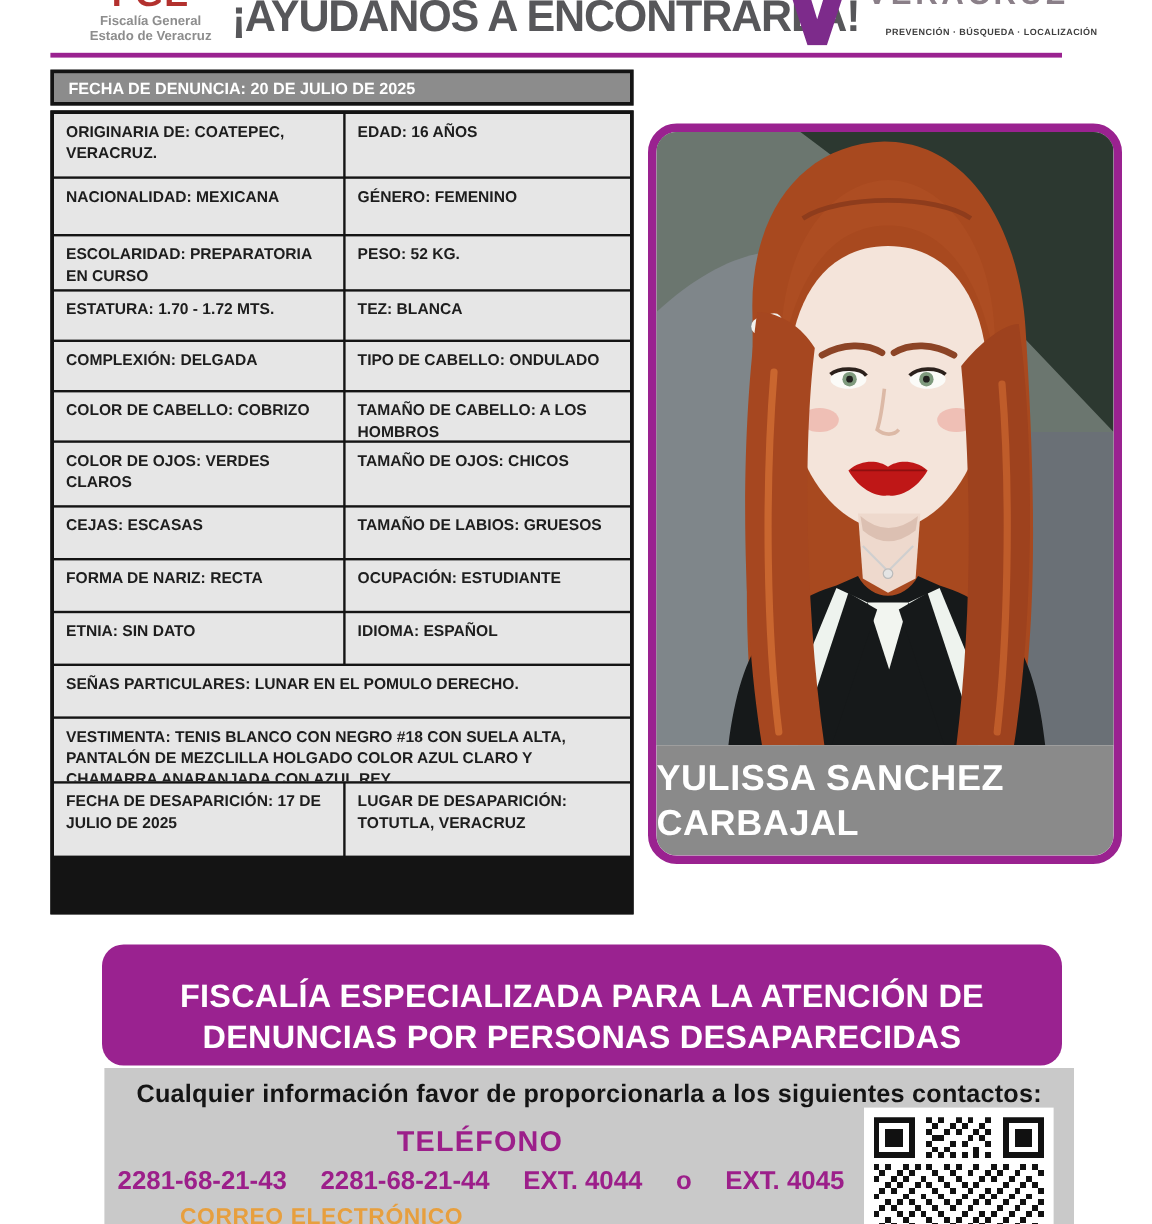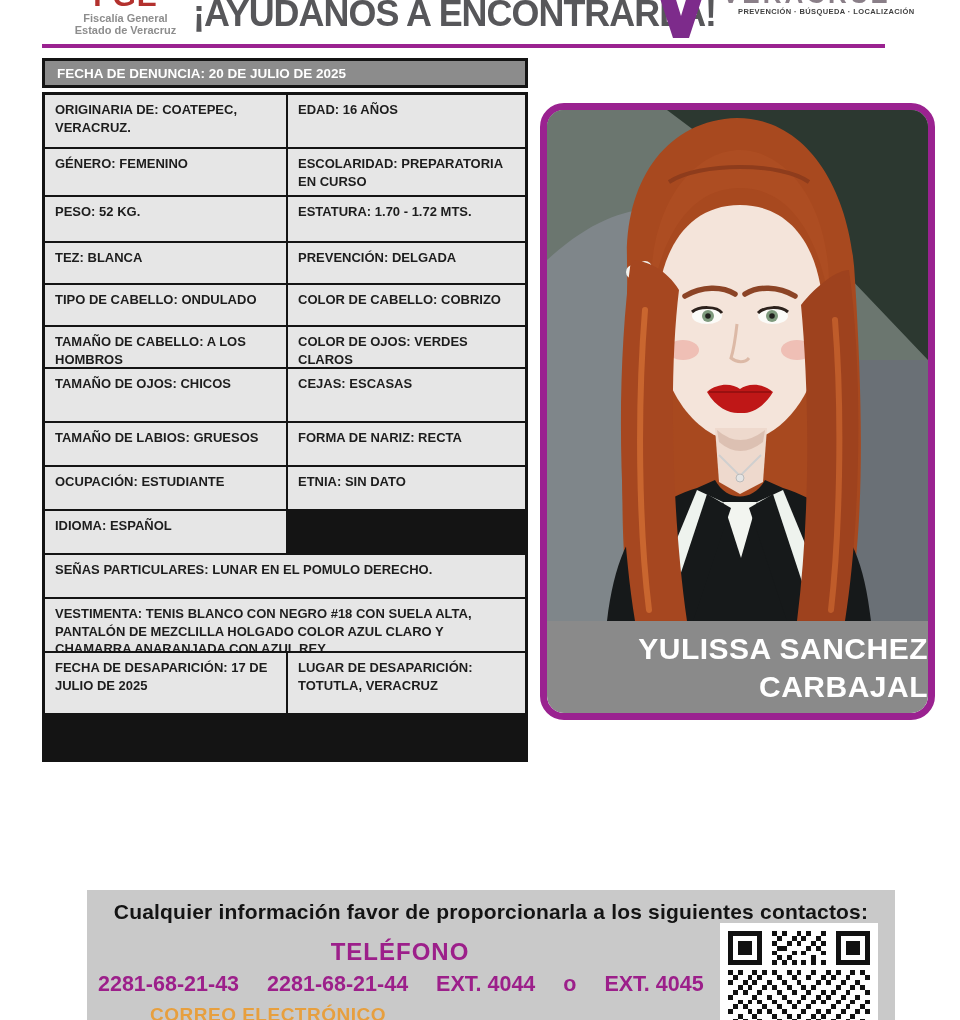--- a/index.html
+++ b/index.html
@@ -11,42 +11,42 @@
   .fge-acronym-clip { height:12px; overflow:hidden; }
   .fge-acronym { font-size:30px; font-weight:900; color:#b3312e; letter-spacing:1px; line-height:1; margin-top:-19px; display:block; }
   .fge-lines { font-size:11px; font-weight:bold; color:#8d8d8d; line-height:1.12; }
   .headline { position:absolute; left:186px; top:-5px; width:470px; text-align:center;
               font-size:37px; font-weight:800; color:#57575a; letter-spacing:-1px;
               transform:scaleX(.97); transform-origin:center; white-space:nowrap; line-height:1; }
   .v-logo { position:absolute; left:650px; top:0; width:62px; height:38px; overflow:hidden; }
   .veracruz { position:absolute; left:722px; top:0; width:168px; text-align:center; }
   .veracruz-word-clip { height:7px; overflow:hidden; }
   .veracruz-word { font-size:26px; font-weight:900; color:#8a7f88; letter-spacing:3px; line-height:1; margin-top:-19px; display:block; }
-  .veracruz-tagline { margin-top:0; font-size:7.5px; font-weight:bold; color:#3f3f3f; letter-spacing:.4px; white-space:nowrap;padding-left:16px; }
+  .veracruz-tagline { margin-top:15px; font-size:7.5px; font-weight:bold; color:#3f3f3f; letter-spacing:.4px; white-space:nowrap;padding-left:16px; }
   .rule { position:absolute; left:42px; top:44px; width:843px; height:4px; background:#9a2290; }
 
   
   .table-head { position:absolute; left:42px; top:58px; width:486px; height:30px;
                 background:#8c8c8c; border:3px solid #141414; color:#ffffff;
                 font-weight:bold; font-size:13.5px; padding:5px 0 0 12px; }
   .table-grid { position:absolute; left:42px; top:92px; width:486px;
                 background:#141414; border:3px solid #141414;
                 display:grid; grid-template-columns:241px 1fr; gap:2px;
                 grid-template-rows:52px 46px 44px 40px 40px 40px 52px 42px 42px 42px 42px 52px 60px 44px; }
   .cell { background:#e6e6e6; color:#1d1d1d; font-weight:bold; font-size:13px;
           line-height:1.35; padding:6px 10px 0 10px; overflow:hidden; }
   .cell.full { grid-column:1 / -1; }
 
   
   .photo-card { position:absolute; left:540px; top:103px; width:395px; height:617px;
                 border:7px solid #9a2290; border-radius:24px; background:#ffffff; overflow:hidden; }
   .photo-area { width:381px; height:511px; overflow:hidden; background:#6b766f; }
   .photo-area svg { display:block; }
   .name-plate { width:381px; height:92px; background:#8a8a8a; color:#ffffff;
-                font-weight:bold; font-size:30px; line-height:1.25; text-align:right;
+                font-weight:bold; font-size:30px; line-height:1.25; text-align:left;
                 padding-top:9px; border-radius:0 0 16px 16px; letter-spacing:.5px; }
 
   
   .footer-title-box { position:absolute; left:85px; top:787px; width:800px; height:101px;
                       background:#9a2290; border-radius:18px; text-align:center;
                       color:#ffffff; font-weight:800; font-size:27px; line-height:34px;
                       padding-top:26px; letter-spacing:.2px; }
   .footer-gray { position:absolute; left:87px; top:890px; width:808px; height:130px;
                  background:#c9c9c9; overflow:hidden; }
   .contact-intro { margin-top:10px; text-align:center; font-weight:bold; font-size:21px; color:#141414; letter-spacing:.2px; }
@@ -89,26 +89,27 @@
     <div class="veracruz-tagline">PREVENCIÓN · BÚSQUEDA · LOCALIZACIÓN</div>
   </div>
 
   <div class="rule"></div>
 
   <div class="table-head">FECHA DE DENUNCIA: 20 DE JULIO DE 2025</div>
 
   <div class="table-grid">
     <div class="cell">ORIGINARIA DE: COATEPEC, VERACRUZ.</div>
     <div class="cell">EDAD: 16 AÑOS</div>
+    <div class="cell">NACIONALIDAD: MEXICANA</div>
     <div class="cell">GÉNERO: FEMENINO</div>
     <div class="cell">ESCOLARIDAD: PREPARATORIA EN CURSO</div>
     <div class="cell">PESO: 52 KG.</div>
     <div class="cell">ESTATURA: 1.70 - 1.72 MTS.</div>
     <div class="cell">TEZ: BLANCA</div>
-    <div class="cell">PREVENCIÓN: DELGADA</div>
+    <div class="cell">COMPLEXIÓN: DELGADA</div>
     <div class="cell">TIPO DE CABELLO: ONDULADO</div>
     <div class="cell">COLOR DE CABELLO: COBRIZO</div>
     <div class="cell">TAMAÑO DE CABELLO: A LOS HOMBROS</div>
     <div class="cell">COLOR DE OJOS: VERDES CLAROS</div>
     <div class="cell">TAMAÑO DE OJOS: CHICOS</div>
     <div class="cell">CEJAS: ESCASAS</div>
     <div class="cell">TAMAÑO DE LABIOS: GRUESOS</div>
     <div class="cell">FORMA DE NARIZ: RECTA</div>
     <div class="cell">OCUPACIÓN: ESTUDIANTE</div>
     <div class="cell">ETNIA: SIN DATO</div>
@@ -177,20 +178,24 @@
 
         <path d="M84,150 C70,250 70,400 88,511 L140,511 C124,400 122,260 132,180 C120,160 100,150 84,150 Z" fill="#a64720"></path>
         <path d="M302,160 C316,260 314,410 298,511 L250,511 C264,400 262,280 254,195 C270,175 290,160 302,160 Z" fill="#9e421e"></path>
         <path d="M98,200 C90,300 92,420 102,500" stroke="#c9662f" stroke-width="6" stroke-linecap="round" fill="none"></path>
         <path d="M288,210 C296,310 292,430 284,500" stroke="#bf5c2a" stroke-width="6" stroke-linecap="round" fill="none"></path>
       </svg>
     </div>
     <div class="name-plate">YULISSA SANCHEZ CARBAJAL</div>
   </div>
 
+  <div class="footer-title-box">
+    <div>FISCALÍA ESPECIALIZADA PARA LA ATENCIÓN DE</div>
+    <div>DENUNCIAS POR PERSONAS DESAPARECIDAS</div>
+  </div>
 
   <div class="footer-gray">
     <div class="contact-intro">Cualquier información favor de proporcionarla a los siguientes contactos:</div>
 
     <div class="phone-block">
       <div class="phone-label">TELÉFONO</div>
       <div class="phone-line">
         <span>2281-68-21-43</span>
         <span>2281-68-21-44</span>
         <span>EXT. 4044</span>

